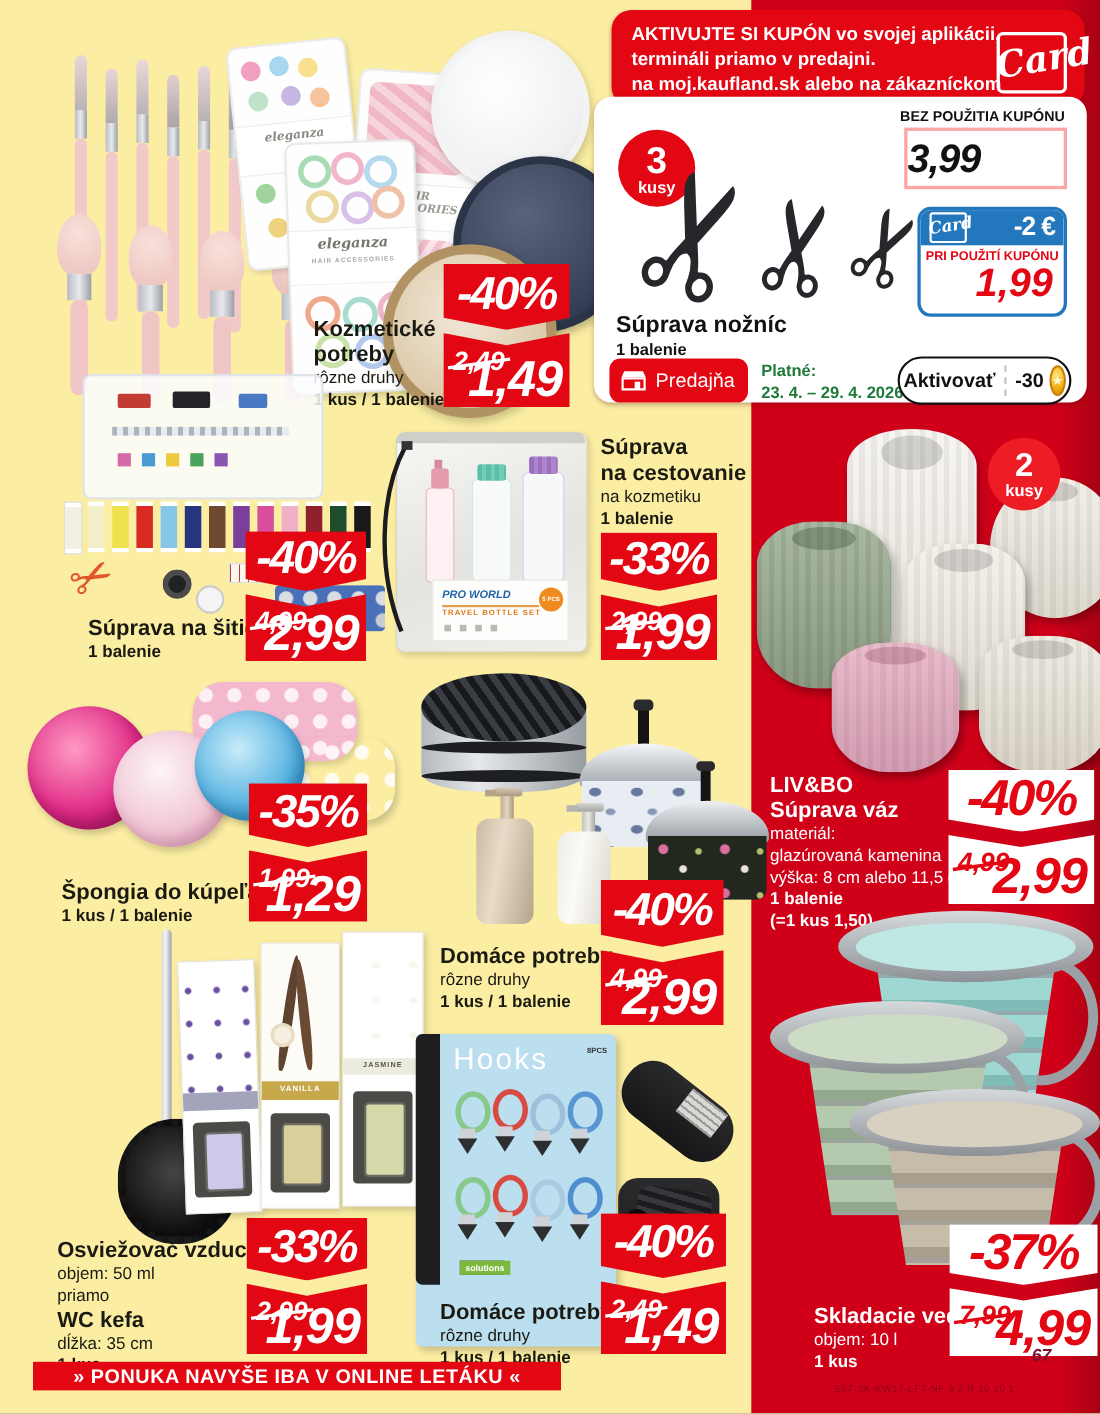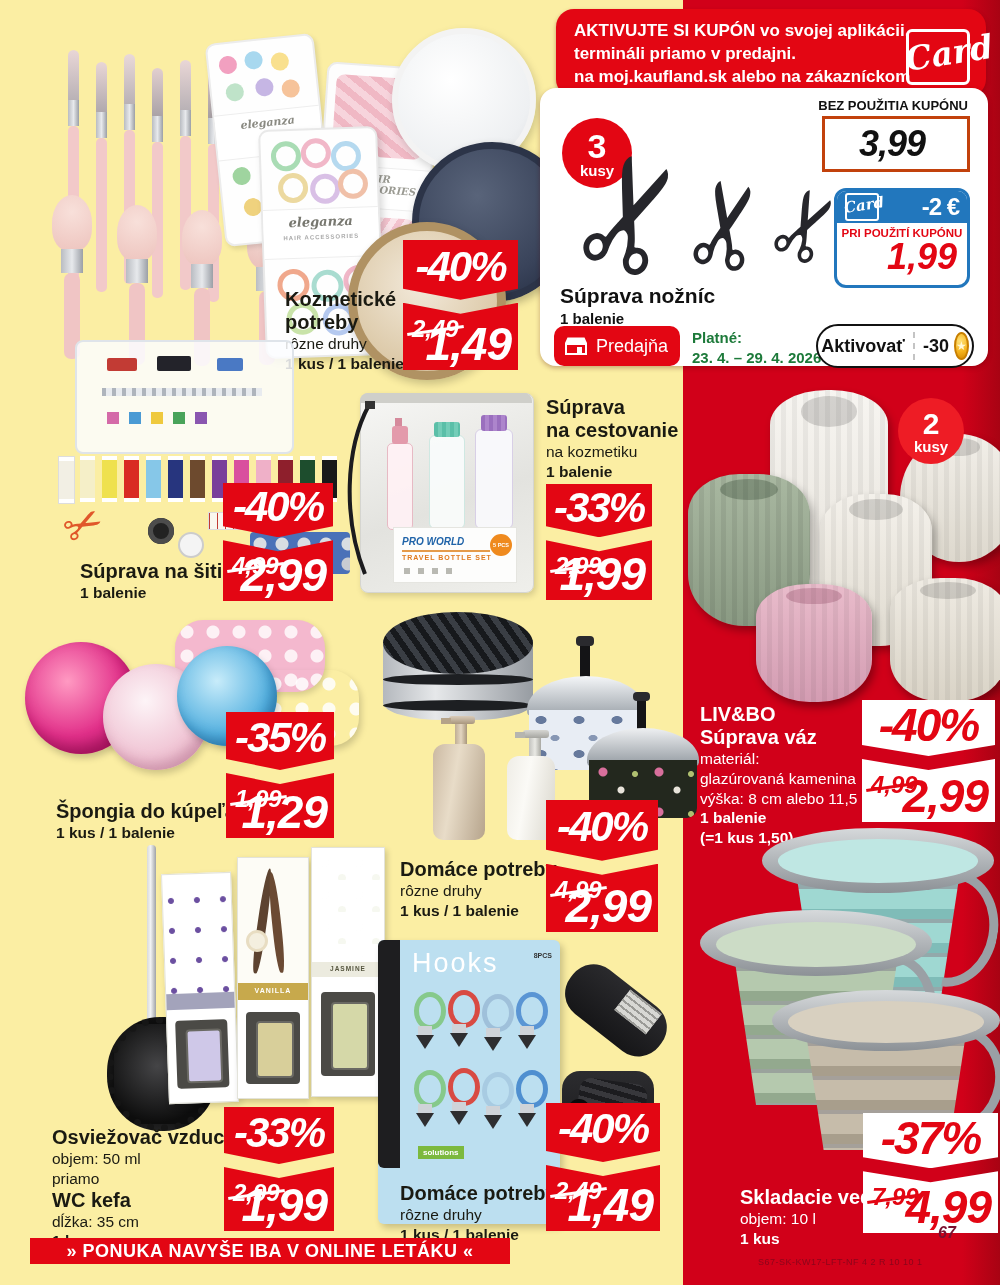--- a/index.html
+++ b/index.html
@@ -19,22 +19,22 @@
     font-family:"DejaVu Serif",serif;font-style:italic;font-weight:700;font-size:33px;color:#fff;transform:rotate(-9deg);}
   
   .coupon-card{position:absolute;left:540px;top:88px;width:448px;height:278px;background:#fff;border-radius:16px;
     box-shadow:0 2px 5px rgba(80,0,0,.3);}
   .qty-circle{position:absolute;background:#e30613;border-radius:50%;color:#fff;text-align:center;
     display:flex;flex-direction:column;align-items:center;justify-content:center;line-height:1;}
   .qty-circle .qn{font-size:34px;font-weight:900;}
   .qty-circle .qu{font-size:15px;font-weight:700;}
   .sc{position:absolute;color:#26262b;line-height:1;}
   .no-coupon-label{position:absolute;right:20px;top:10px;font-size:13px;font-weight:900;color:#111;}
-  .price-box{position:absolute;right:18px;top:28px;width:142px;height:50px;border:3px solid #c2410c;background:#fff;
-    display:flex;align-items:center;justify-content:center;}
+  .price-box{position:absolute;right:18px;top:28px;width:142px;height:50px;border:3px solid #fca5a5;background:#fff;
+    display:flex;align-items:center;justify-content:flex-start;}
   .price-box span{font-size:36px;font-weight:900;font-style:italic;color:#111;padding-right:8px;letter-spacing:-1px;}
   .blue-box{position:absolute;right:18px;top:100px;width:130px;height:94px;border:3px solid #2277bd;border-radius:12px;
     background:#fff;overflow:hidden;}
   .blue-top{height:32px;background:#2277bd;display:flex;align-items:center;padding:0 8px;}
   .mini-card{position:relative;width:30px;height:24px;border:2px solid #fff;border-radius:3px;flex:0 0 auto;}
   .mini-card span{position:absolute;left:-3px;top:1px;width:40px;text-align:center;font-family:"DejaVu Serif",serif;
     font-style:italic;font-weight:700;font-size:15px;color:#fff;transform:rotate(-9deg);}
   .disc2{flex:1;text-align:right;color:#fff;font-size:24px;font-weight:900;letter-spacing:-1px;}
   .blue-label{margin-top:4px;text-align:center;font-size:11.5px;font-weight:900;color:#e30613;}
   .blue-price{text-align:right;padding-right:10px;font-size:36px;font-weight:900;font-style:italic;color:#e30613;line-height:1;}

